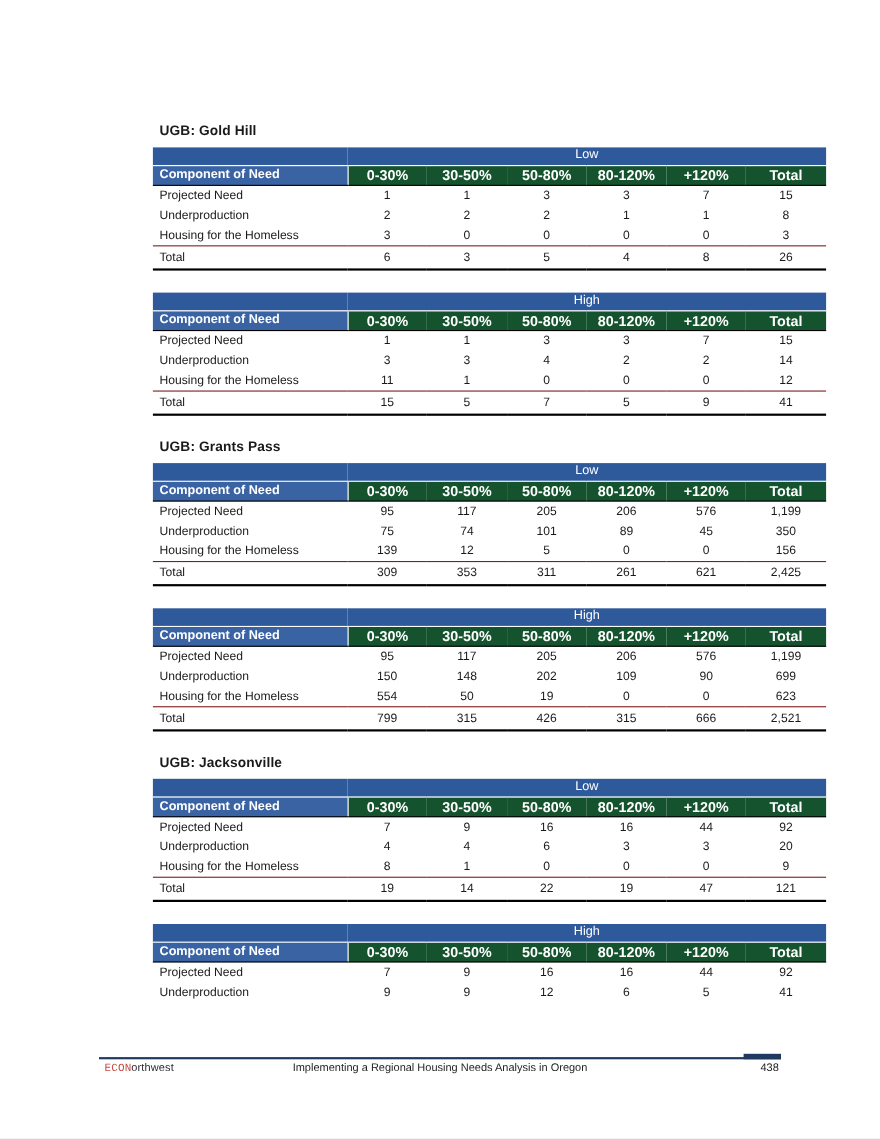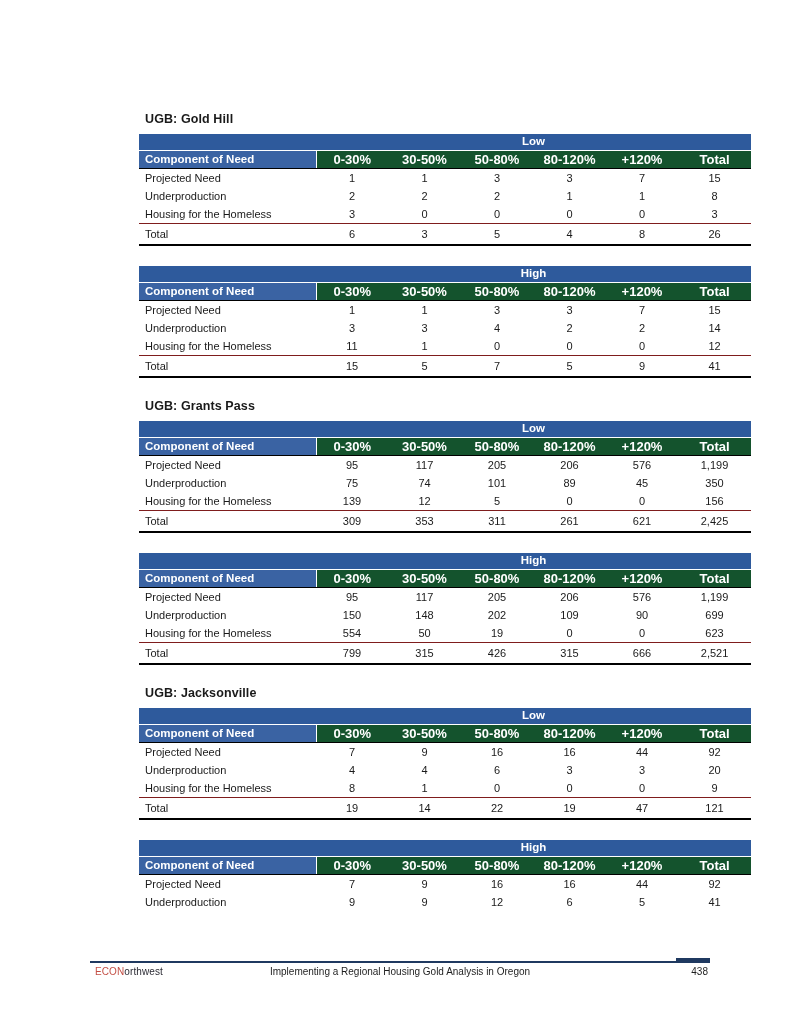--- a/index.html
+++ b/index.html
@@ -18,21 +18,21 @@
     border-collapse:collapse;table-layout:fixed;width:612px;
   }
   table.t-low{margin-top:8px;}
   table.t-high{margin-top:20px;}
   table.needs td{font-size:11px;padding:0;line-height:1;}
   
   tr.band td{
     background:#2E5A9C;height:16px;border-bottom:1px solid #ffffff;
   }
   tr.band td.band-main{
-    color:#ffffff;font-weight:700;text-align:center;font-size:11.5px;
+    color:#ffffff;font-weight:400;text-align:center;font-size:11.5px;
   }
   
   tr.hdr td{height:17px;border-bottom:1.5px solid #000;}
   tr.hdr td.comp{
     background:#3A63A3;color:#ffffff;font-weight:700;text-align:left;
     padding-left:6px;border-right:1px solid #ffffff;font-size:11.5px;
   }
   tr.hdr td.col{
     background:#14532d;color:#ffffff;font-weight:700;text-align:center;font-size:13px;
   }
@@ -45,21 +45,21 @@
   tr.total td{height:20px;border-bottom:2.5px solid #000;background:#fff;}
   tr.total td.label{text-align:left;padding-left:6px;}
   tr.total td.num{text-align:center;}
   
   .footer{position:absolute;left:90px;width:620px;top:958px;}
   .frule{position:relative;height:5px;}
   .frule-line{position:absolute;left:0;right:0;bottom:0;height:2px;background:#1F3960;}
   .frule-end{position:absolute;right:0;bottom:0;width:34px;height:5px;background:#1F3960;}
   .frow{position:relative;margin-top:3px;height:14px;font-size:10px;}
   .brand{position:absolute;left:5px;top:0;letter-spacing:0.1px;}
-  .brand-econ{color:#C34E44;}
+  .brand-econ{color:#C34E44;font-family:Liberation Mono, monospace;}
   .brand-rest{color:#2b2b34;}
   .fcenter{position:absolute;left:0;right:0;text-align:center;top:0;color:#1e1e1e;}
   .fpage{position:absolute;right:2px;top:0;color:#1e1e1e;}
 </style>
 </head>
 <body>
 
 <div class="page">
   <div class="content" id="content">
       <div class="ugb-section">
@@ -427,17 +427,17 @@
       </div>
     </div>
 
   <div class="footer">
     <div class="frule">
       <span class="frule-line"></span>
       <span class="frule-end"></span>
     </div>
     <div class="frow">
       <span class="brand"><span class="brand-econ">ECON</span><span class="brand-rest">orthwest</span></span>
-      <span class="fcenter">Implementing a Regional Housing Gold Analysis in Oregon</span>
+      <span class="fcenter">Implementing a Regional Housing Needs Analysis in Oregon</span>
       <span class="fpage">438</span>
     </div>
   </div>
 </div>
 
 </body></html>

